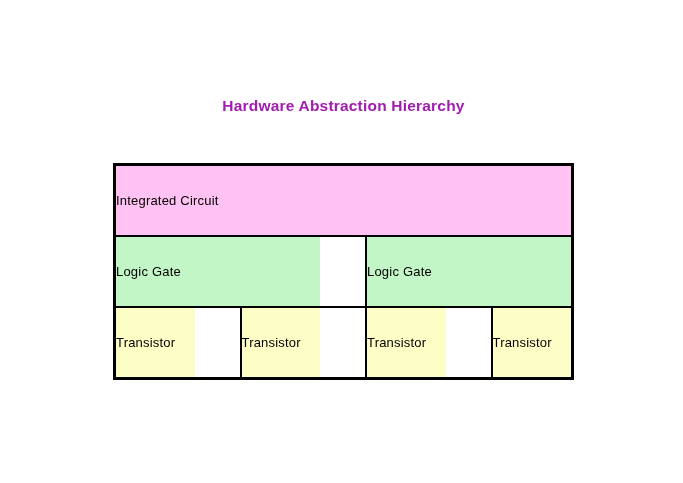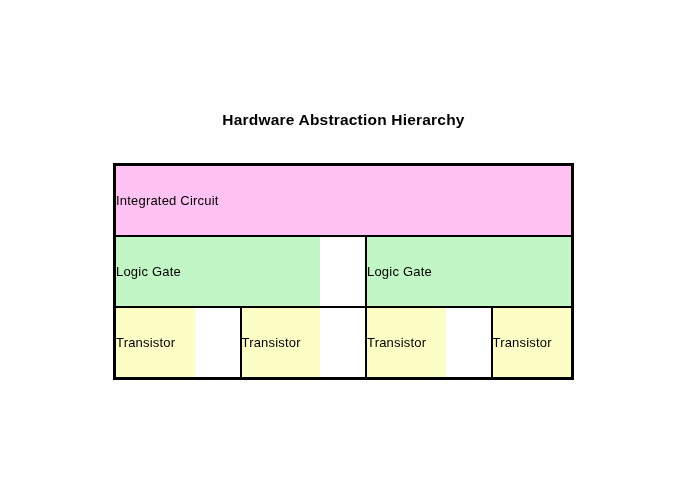--- a/index.html
+++ b/index.html
@@ -12,27 +12,27 @@
     width: 683px;
     height: 483px;
     background: #ffffff;
     font-family: "Liberation Sans", sans-serif;
     color: #000000;
     overflow: hidden;
   }
   .diagram-title {
     position: absolute;
     left: 113px;
-    top: 111px;
+    top: 97px;
     width: 461px;
     text-align: center;
     font-size: 15.5px;
     font-weight: 700;
     letter-spacing: 0.2px;
-    color: #000000;
+    color: #a21caf;
   }
   .hierarchy {
     position: absolute;
     left: 113px;
     top: 163px;
     width: 461px;
     height: 217px;
     box-sizing: border-box;
     border: 3px solid #000000;
     display: flex;

